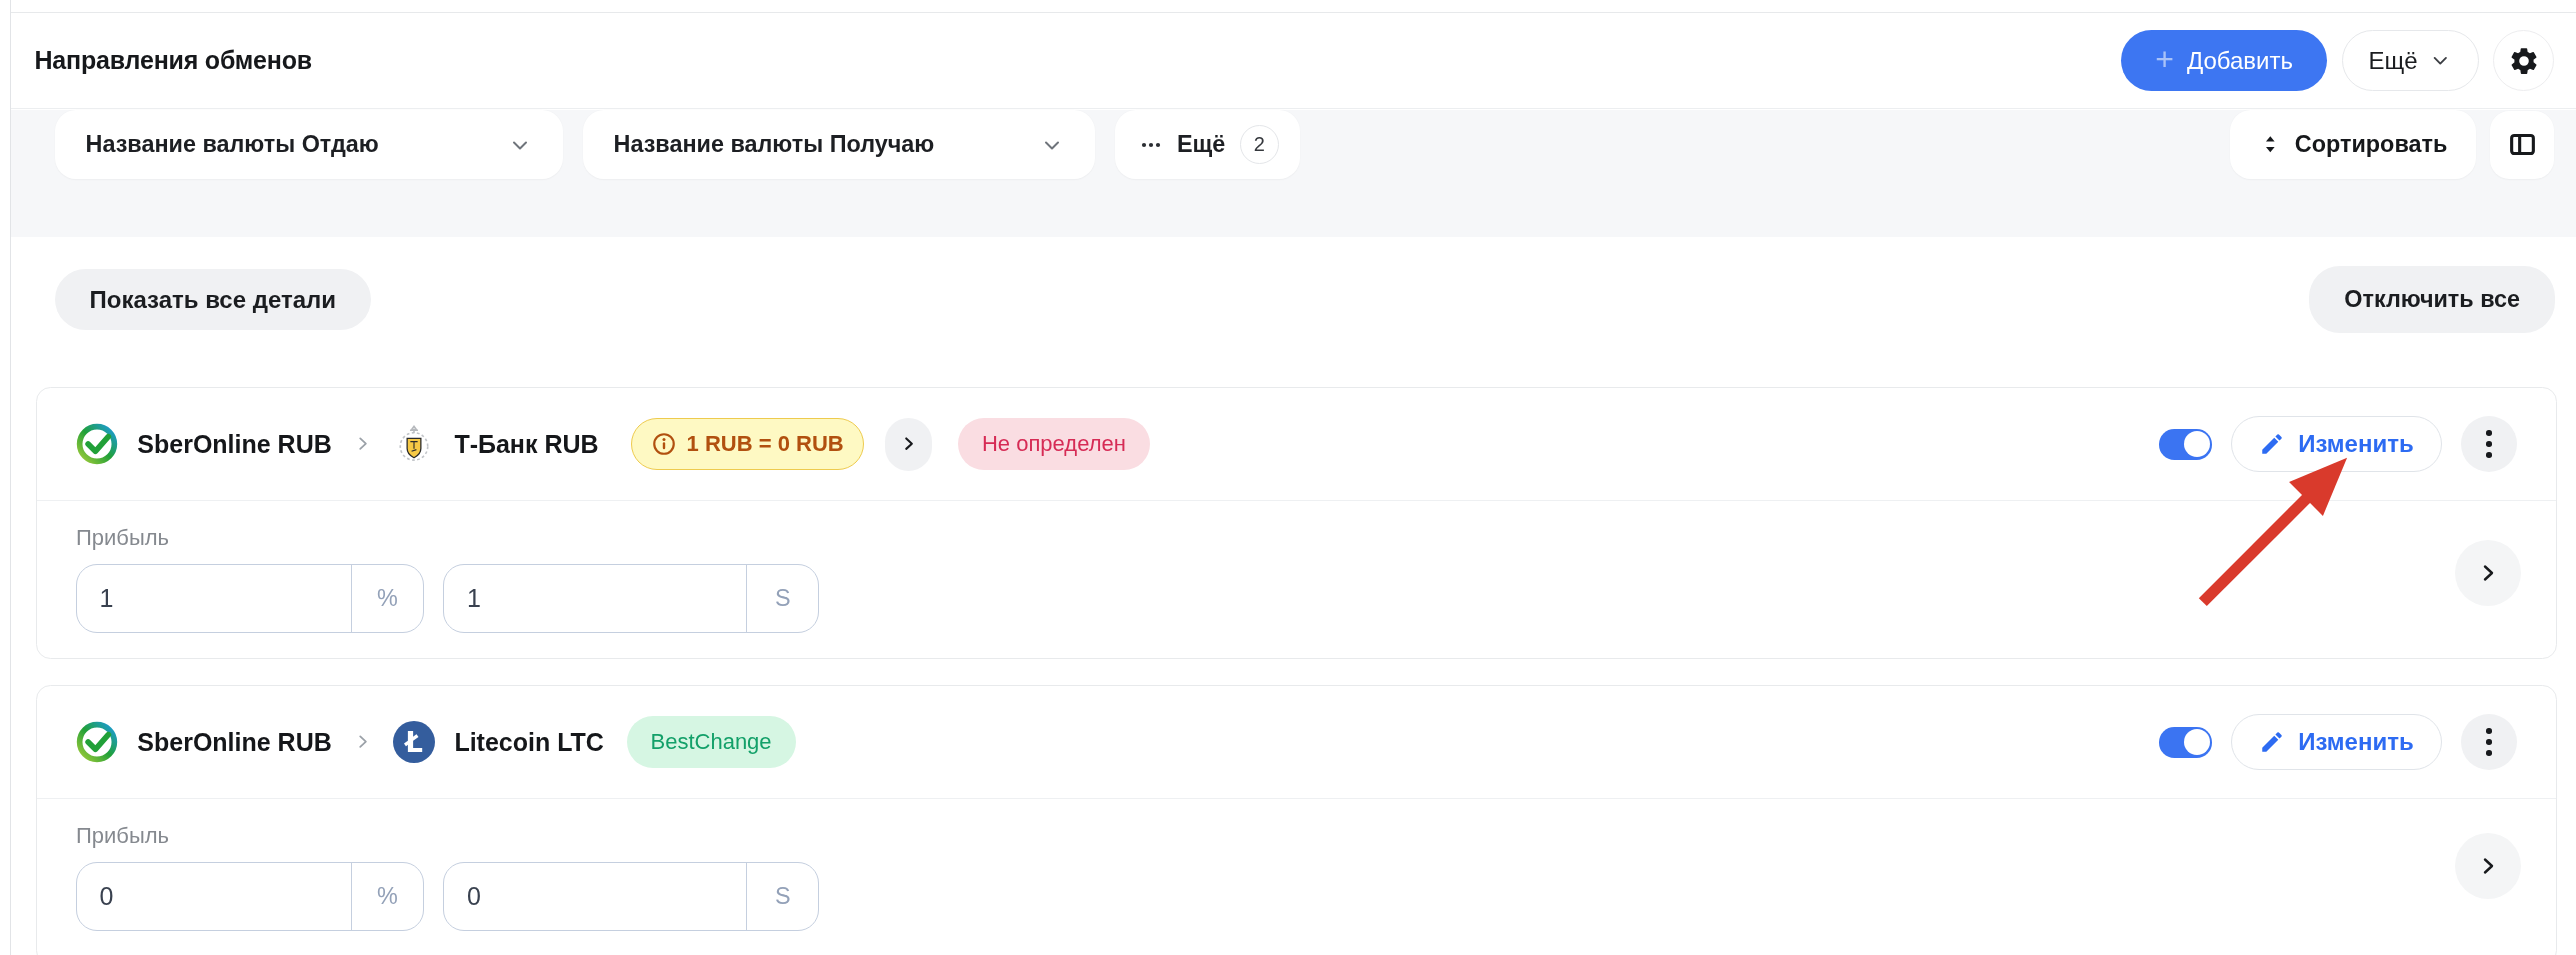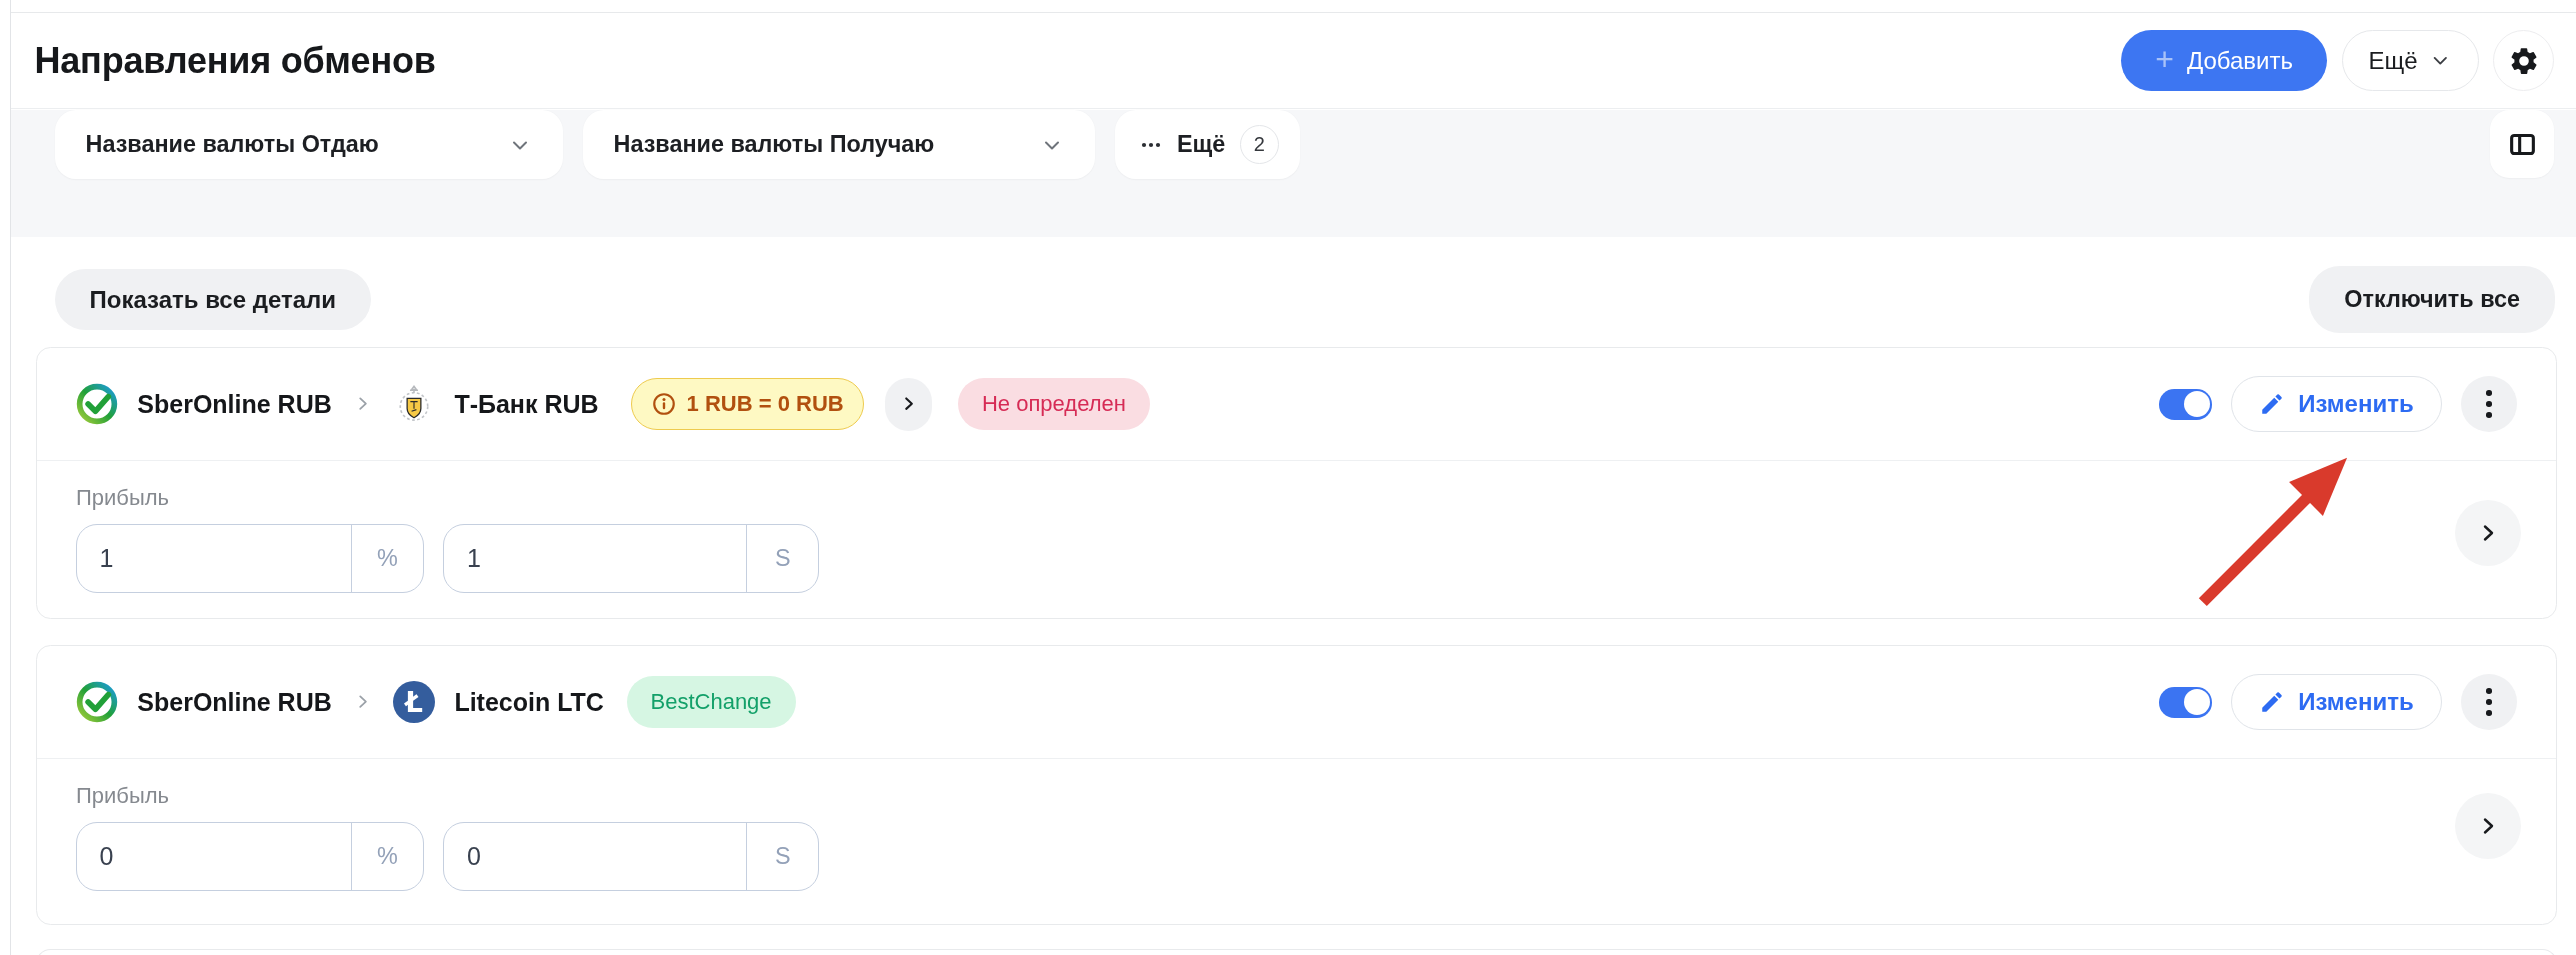--- a/index.html
+++ b/index.html
@@ -5,21 +5,21 @@
   html,body{margin:0;padding:0;background:#fff;}
   .screen{position:relative;width:2576px;height:956px;background:#fff;overflow:hidden;
           font-family:"Liberation Sans",sans-serif;color:#16181b;}
   .v-edge{position:absolute;left:9.7px;top:0;bottom:0;width:0.8px;background:#e2e4e7;}
   .top-line{position:absolute;left:10.5px;right:0;top:12px;height:0.8px;background:#e7e9eb;}
 
   
   .header{position:absolute;left:10.5px;right:0;top:13px;height:96px;background:#fff;
           border-bottom:0.8px solid #eceef0;display:flex;align-items:center;
           padding:0 22px 0 24px;box-sizing:border-box;}
-  .page-title{font-size:36px;font-weight:700;letter-spacing:-0.2px;}
+  .page-title{font-size:25px;font-weight:700;letter-spacing:-0.2px;}
   .header-actions{margin-left:auto;display:flex;align-items:center;gap:14.5px;}
   .btn{display:flex;align-items:center;justify-content:center;cursor:pointer;box-sizing:border-box;white-space:nowrap;}
   .btn-add{height:61px;padding:0 34px;border-radius:31px;background:#3d76f2;color:#fff;
            font-size:24px;font-weight:500;gap:13px;}
   .plus-glyph{font-size:32px;font-weight:400;color:#a9c2f8;line-height:1;margin-top:-3.2px;}
   .btn-more{height:61px;padding:0 26px;border-radius:31px;background:#fff;border:0.8px solid #e6e8eb;
             font-size:24px;font-weight:500;gap:11.3px;color:#1a1c1f;}
   .btn-gear{width:61px;height:61px;border-radius:50%;background:#fff;border:0.8px solid #ededef;}
 
   
@@ -47,21 +47,21 @@
   .btn-showdetails{height:61px;border-radius:31px;background:#f0f1f3;padding:0 35px;
                    font-size:24px;font-weight:600;color:#1b1d20;}
   .toolbar-right{margin-left:auto;display:flex;align-items:center;gap:16px;}
   .btn-enable{height:61px;border-radius:31px;background:#a9bef4;color:#fff;font-size:23.4px;
               font-weight:600;padding:0 35px;}
   .btn-disable{height:67px;border-radius:31px;background:#f0f1f3;color:#1b1d20;font-size:23.4px;
                font-weight:600;padding:0 35px;}
 
   
   .card{position:absolute;left:36px;width:2521px;background:#fff;border:0.8px solid #e8eaec;
-        border-radius:14.5px;box-sizing:border-box;}
+        border-radius:14.5px;box-sizing:border-box;margin-top:40px;}
   .card-1{top:347px;height:272px;}
   .card-2{top:645px;height:280px;}
   .card-3{top:949px;height:48px;border-bottom:none;border-radius:14.5px 14.5px 0 0;}
   .card-row1{height:113px;display:flex;align-items:center;padding:0 39px;
              border-bottom:0.8px solid #eef0f2;box-sizing:border-box;}
   .coin-logo{width:42px;height:42px;flex:none;}
   .pair-name{font-size:25px;font-weight:700;color:#15171a;margin-left:19.3px;white-space:nowrap;}
   .sep-chev{margin:0 21px;display:flex;align-items:center;color:#9ba1a8;}
   .badge{height:52px;border-radius:26px;display:flex;align-items:center;box-sizing:border-box;white-space:nowrap;}
   .badge-warn{margin-left:32px;border:1.6px solid #eecb4e;background:#fef9c3;color:#b1500f;
@@ -151,20 +151,29 @@
         <svg width="24" height="24" viewBox="0 0 24 24" fill="#2b2e33">
             <circle cx="5" cy="12" r="2.1"></circle>
             <circle cx="12" cy="12" r="2.1"></circle>
             <circle cx="19" cy="12" r="2.1"></circle>
           </svg>
       </span>
       <span>Ещё</span>
       <span class="count-badge">2</span>
     </div>
     <div class="filter-right">
+      <div class="sort-pill">
+        <span>
+          <svg width="22.6" height="22.6" viewBox="0 0 24 24" fill="#17191c">
+              <path d="M12 3.5l4.6 5.5H7.4z"></path>
+              <path d="M12 20.5L7.4 15h9.2z"></path>
+            </svg>
+        </span>
+        <span>Сортировать</span>
+      </div>
       <div class="btn col-btn">
         <span>
           <svg width="31" height="31" viewBox="0 0 24 24" fill="none" stroke="#17191c" stroke-width="2.4">
               <rect x="3.6" y="5" width="16.8" height="14" rx="2"></rect>
               <line x1="9.8" y1="5" x2="9.8" y2="19"></line>
             </svg>
         </span>
       </div>
     </div>
   </div>

